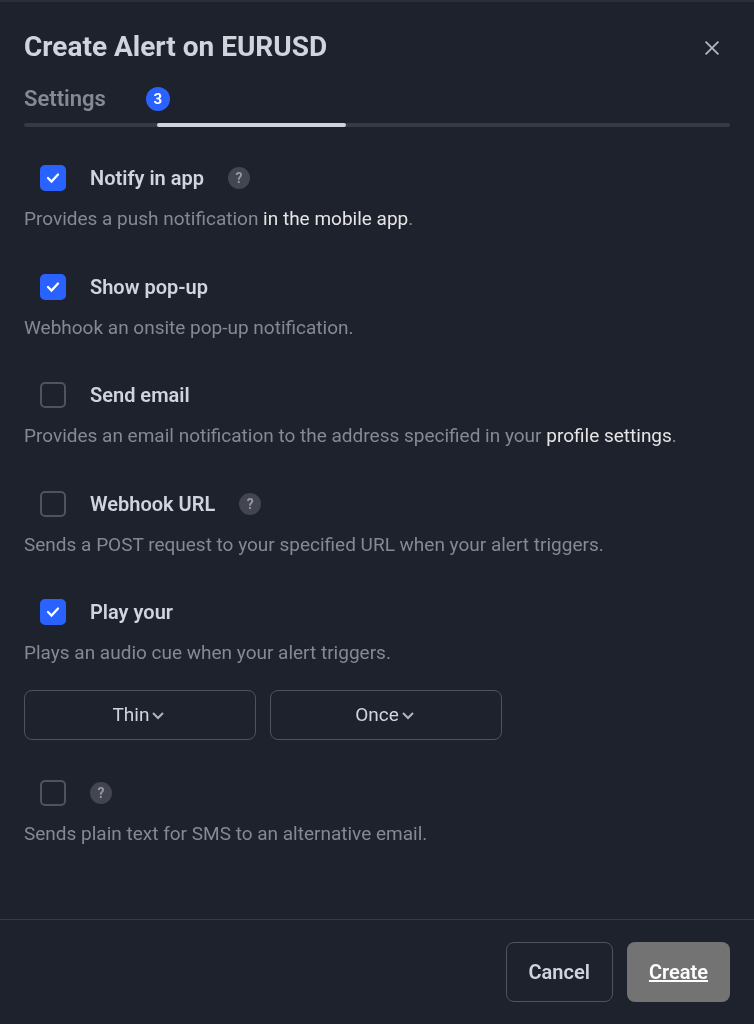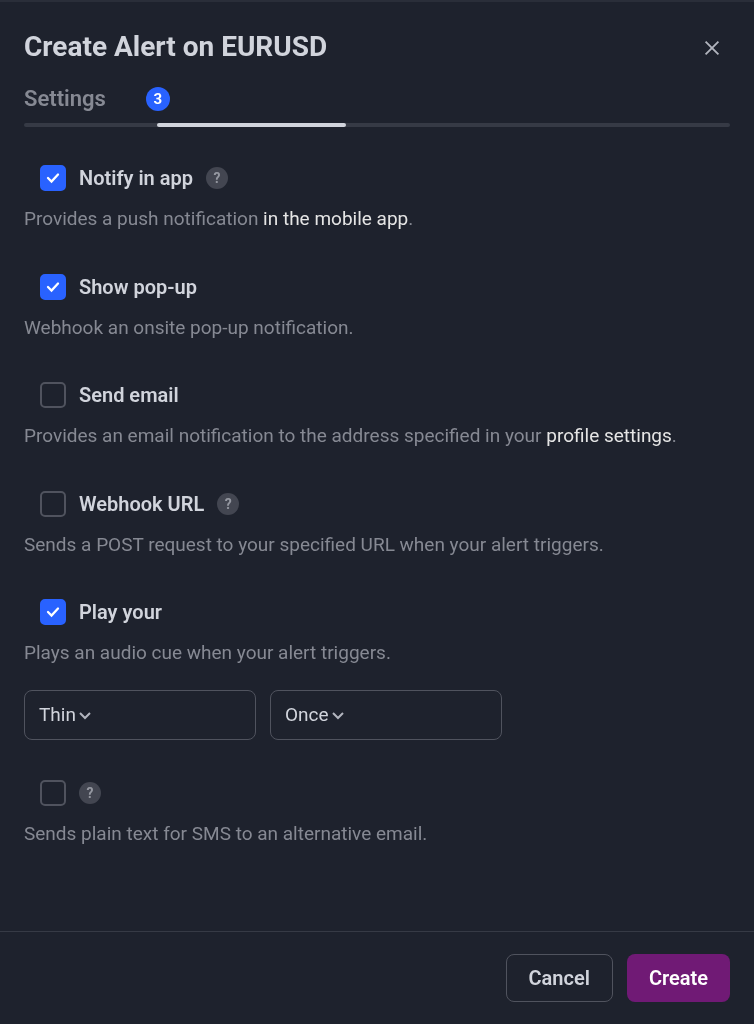--- a/index.html
+++ b/index.html
@@ -88,21 +88,21 @@
     flex: 1;
     overflow-y: auto;
     padding-top: 30px;
   }
   .option {
     margin-bottom: 40px;
   }
   .option-header {
     display: flex;
     align-items: center;
-    gap: 13px;
+    gap: 24px;
     padding-left: 16px;
   }
   .checkbox {
     width: 26px;
     height: 26px;
     border: 2px solid #50535e;
     border-radius: 5px;
     display: flex;
     align-items: center;
     justify-content: center;
@@ -149,54 +149,55 @@
     gap: 14px;
     margin-top: 22px;
   }
   .select {
     width: 232px;
     height: 50px;
     border: 1px solid #50535e;
     border-radius: 8px;
     display: flex;
     align-items: center;
-    justify-content: flex-start;
+    justify-content: center;
     padding: 0 14px;
     cursor: pointer;
     color: #d1d4dc;
     font-size: 19px;
   }
   .select svg { width: 18px; height: 18px; color: #b2b5be; }
   .footer {
     border-top: 1px solid #363a45;
     margin: 0 -24px;
     padding: 22px 24px;
     display: flex;
     justify-content: flex-end;
     gap: 14px;
   }
   .btn {
-    height: 48px;
+    height: 60px;
     border-radius: 8px;
     font-size: 20px;
     font-weight: 600;
     cursor: pointer;
     padding: 0 22px;
     display: flex;
     align-items: center;
     border: none;
   }
   .btn-secondary {
     background: transparent;
     border: 1px solid #50535e;
     color: #d1d4dc;
   }
   .btn-primary {
-    background: #701a75;
+    background: #737373;
     color: #fff;
+    text-decoration: underline;
   }
 </style>
 </head>
 <body>
 
 <div class="dialog">
   <div class="header">
     <h1 class="title">Create Alert on EURUSD</h1>
     <div class="close-btn">
       <svg viewBox="0 0 24 24">

